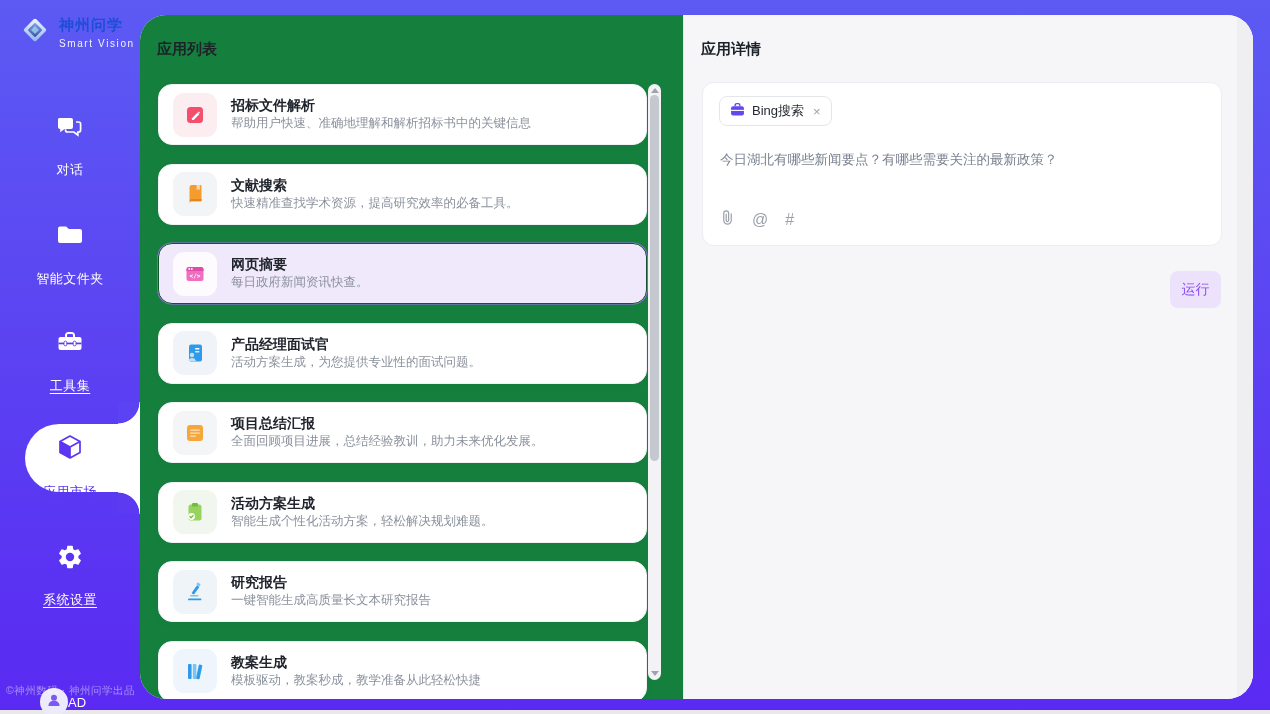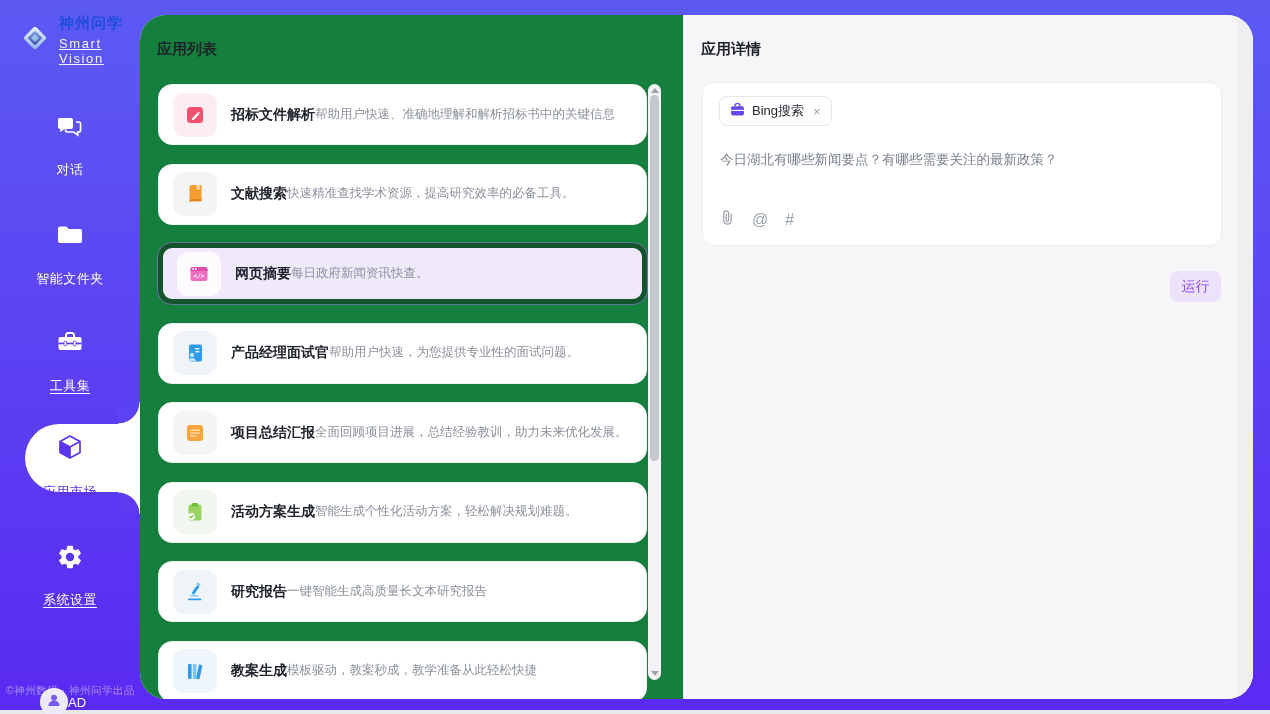--- a/index.html
+++ b/index.html
@@ -12,21 +12,21 @@
   .stage { position: relative; width: 1270px; height: 714px; background: #E9E9EC; overflow: hidden; }
   .app-bg {
     position: absolute; left: 0; top: 0; width: 1270px; height: 710px;
     background: linear-gradient(180deg, #5C5AF3 0%, #5A2AF2 100%);
   }
 
   
   .sidebar { position: absolute; left: 0; top: 0; width: 140px; height: 710px; }
   .logo { position: absolute; left: 19px; top: 14px; display: flex; align-items: center; gap: 8px; }
   .logo-t1 { font-size: 15px; font-weight: bold; color: #1d4ed8; letter-spacing: 1px; }
-  .logo-t2 { font-size: 13px; color: rgba(255,255,255,0.92); letter-spacing: 1.6px; margin-top: 3px; text-decoration: underline; }
+  .logo-t2 { font-size: 10px; color: rgba(255,255,255,0.92); letter-spacing: 1.6px; margin-top: 3px; }
 
   .nav-bubble { position: absolute; left: 25px; top: 424px; width: 115px; height: 68px;
     background: #fff; border-radius: 34px 0 0 34px; }
   .fillet { position: absolute; left: 118px; width: 22px; height: 22px; }
   .fillet-top { top: 402px; background: radial-gradient(22px circle at 0 0, #5B42F2 0 21px, #fff 21.8px); }
   .fillet-bottom { top: 492px; background: radial-gradient(22px circle at 0 100%, #5B3AF2 0 21px, #fff 21.8px); }
 
   .nav-item { position: absolute; left: 0; width: 140px; display: flex; flex-direction: column;
     align-items: center; gap: 16px; color: #fff; cursor: pointer; }
   .nav-item .nav-label { font-size: 13px; letter-spacing: 0.5px; }
@@ -45,24 +45,24 @@
   .content { position: absolute; left: 140px; top: 15px; width: 1113px; height: 684px;
     border-radius: 26px; overflow: hidden; display: flex; background: #fff; }
 
   
   .panel-list { position: relative; width: 543px; background: #15803d; flex: none; }
   .panel-title { position: absolute; left: 17px; top: 25px; font-size: 15px; font-weight: bold; color: #1D2129; }
   .cards { position: absolute; left: 18px; top: 69px; width: 489px; }
   .card { height: 61px; border: 1px solid #F0F1F4; border-radius: 14px; background: #fff;
     display: flex; align-items: center; padding: 0 14px; margin-bottom: 18.5px;
     box-shadow: 0 2px 6px rgba(25,25,60,0.04); cursor: pointer; }
-  .card.selected { background: #F0E9FC; border: 5px solid #14532d; box-shadow: 0 0 0 0.6px #A471F2; }
+  .card.selected { background: #F0E9FC; border: 1px solid #14532d; box-shadow: 0 0 0 0.6px #A471F2; }
   .tile { width: 44px; height: 44px; border-radius: 11px; display: flex; align-items: center;
     justify-content: center; flex: none; }
-  .card-text { margin-left: 14px; display: flex; flex-direction: row; }
+  .card-text { margin-left: 14px; display: flex; flex-direction: column; }
   .card-title { font-size: 14px; font-weight: bold; color: #20242C; }
   .card-desc { font-size: 12.5px; color: #8B919C; }
 
   .scrollbar { position: absolute; right: 22px; top: 69px; width: 13px; height: 596px;
     background: #F3F3F5; border-radius: 7px; }
   .sb-up { position: absolute; top: 4px; left: 2.5px; width: 0; height: 0;
     border-left: 4px solid transparent; border-right: 4px solid transparent; border-bottom: 5px solid #9FA4AC; }
   .sb-down { position: absolute; bottom: 4px; left: 2.5px; width: 0; height: 0;
     border-left: 4px solid transparent; border-right: 4px solid transparent; border-top: 5px solid #9FA4AC; }
   .sb-thumb { position: absolute; left: 2px; top: 11px; width: 9px; height: 366px;
@@ -75,21 +75,21 @@
     background: #fff; border: 1px solid #ECEDF0; border-radius: 12px; }
   .chip { position: absolute; left: 16px; top: 13px; height: 30px; display: inline-flex;
     align-items: center; gap: 7px; padding: 0 10px; background: #fff;
     border: 1px solid #E4E6EA; border-radius: 8px; cursor: pointer; }
   .chip-label { font-size: 13px; color: #262A31; }
   .chip-close { color: #9CA1AA; font-size: 13px; margin-left: 2px; cursor: pointer; }
   .query { position: absolute; left: 17px; top: 68px; width: 480px; font-size: 13.5px; color: #7A8290; }
   .composer-icons { position: absolute; left: 17px; bottom: 15px; display: flex; gap: 17px;
     align-items: center; color: #9BA1AB; }
   .sym { font-size: 16px; line-height: 1; cursor: pointer; }
-  .run-btn { position: absolute; top: 256px; right: 32px; width: 51px; height: 31px;
+  .run-btn { position: absolute; top: 256px; right: 32px; width: 51px; height: 37px;
     background: #EDE2FC; color: #8B4DF1; font-size: 14px; border: none; border-radius: 8px;
     display: flex; align-items: center; justify-content: center; cursor: pointer; }
 </style>
 </head>
 <body>
 
 <div class="stage">
   <div class="app-bg"></div>
 
   <div class="sidebar">
@@ -247,21 +247,21 @@
             <svg width="22" height="22" viewBox="0 0 22 22">
               <rect x="5" y="2.5" width="13" height="17" rx="2" fill="#2F9BE8"></rect>
               <rect x="11" y="6" width="4.5" height="1.4" rx="0.7" fill="#fff"></rect>
               <rect x="11" y="9" width="4.5" height="1.4" rx="0.7" fill="#D8EDFC"></rect>
               <circle cx="8" cy="13" r="2.2" fill="#BFE0F7"></circle>
               <path d="M4.3 19a3.9 3.9 0 0 1 7.6 0z" fill="#BFE0F7"></path>
             </svg>
           </span>
           <span class="card-text">
             <span class="card-title">产品经理面试官</span>
-            <span class="card-desc">帮助用户快速，为您提供专业性的面试问题。</span>
+            <span class="card-desc">活动方案生成，为您提供专业性的面试问题。</span>
           </span>
         </div>
 
         <div class="card">
           <span class="tile" style="background:#F4F5F7">
             <svg width="22" height="22" viewBox="0 0 22 22">
               <rect x="3" y="3" width="16" height="16" rx="3" fill="#F6A63A"></rect>
               <rect x="6" y="7.4" width="10" height="1.4" rx="0.7" fill="#FCE3BF"></rect>
               <rect x="6" y="10.4" width="10" height="1.4" rx="0.7" fill="#FCE3BF"></rect>
               <rect x="6" y="13.4" width="6" height="1.4" rx="0.7" fill="#FCE3BF"></rect>

